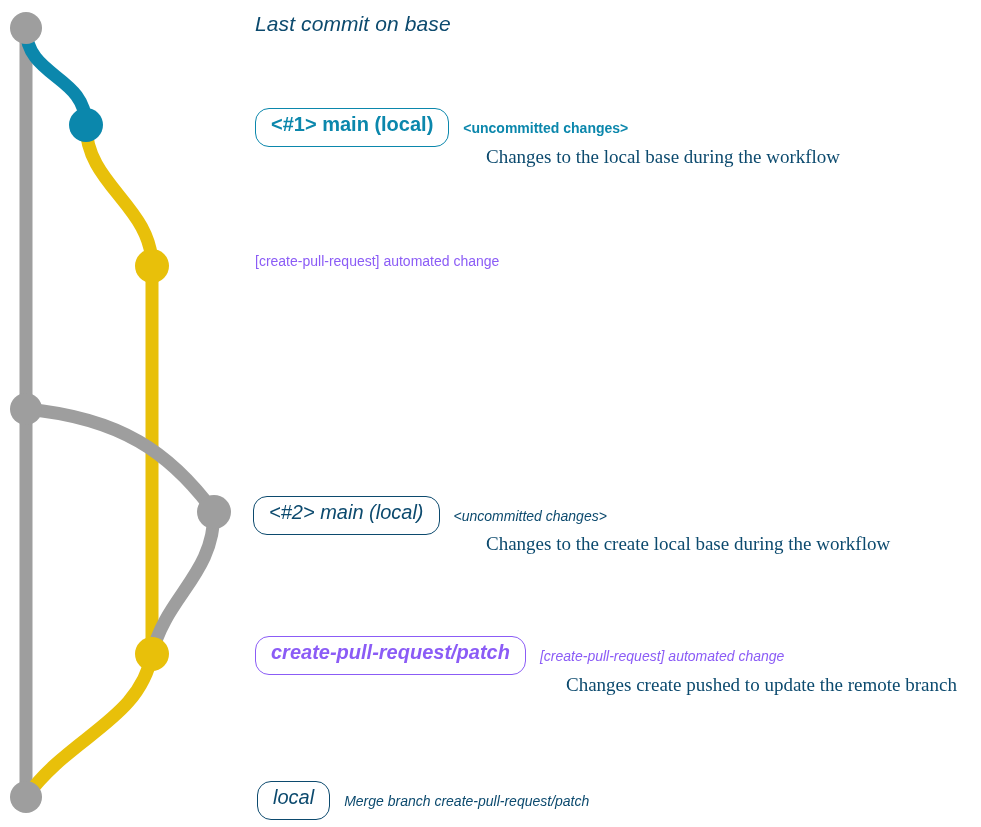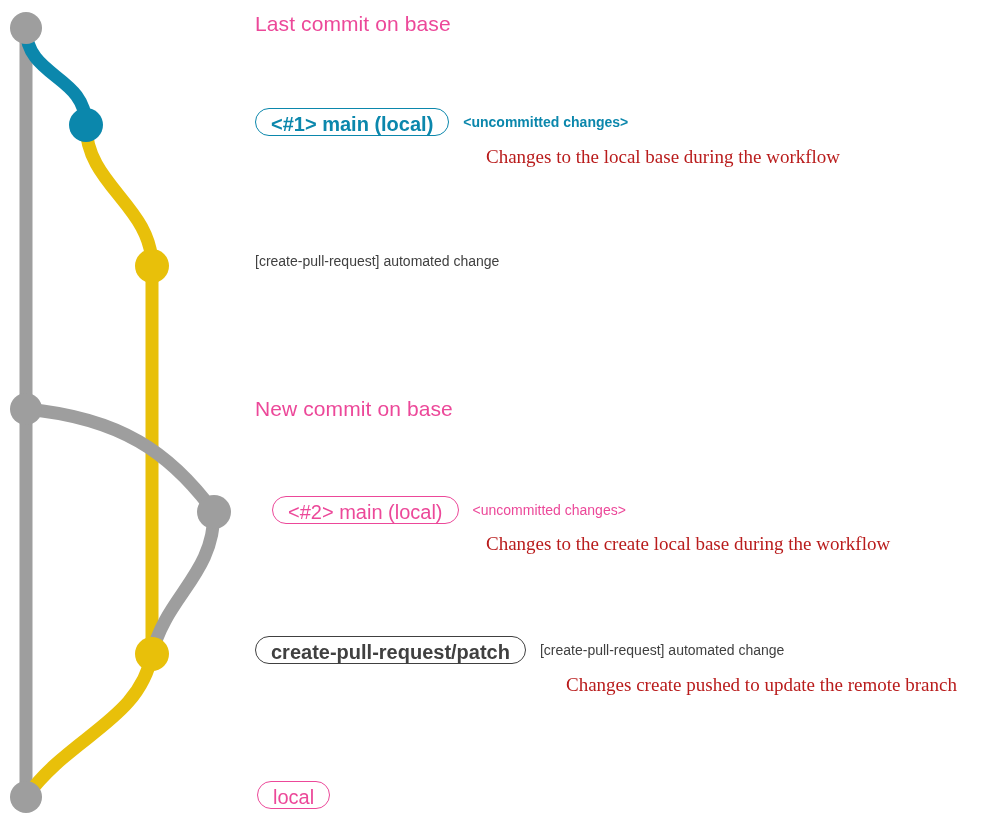--- a/index.html
+++ b/index.html
@@ -32,46 +32,46 @@
   
   .line{
     display:flex;
     align-items:center;
     white-space:nowrap;
   }
   .badge{
     display:inline-block;
     border:1.6px solid currentColor;
     border-radius:14px;
-    padding:5px 15px 1px 15px;
+    padding:5px 15px 12px 15px;
     font-size:20px;
     font-weight:bold;
     line-height:1;
     white-space:nowrap;
   }
   .badge.thin{font-weight:normal;}
   .title{
     font-size:14px;
     margin-left:14px;
     white-space:nowrap;
   }
   .title.bold{font-weight:bold;}
 
   
   .desc{
     font-family:"Liberation Serif", serif;
     font-size:19px;
-    color:#b91c1c;
+    color:#0c4a6e;
     white-space:nowrap;
     position:absolute;
   }
 
   .c-blue{color:#0b87ac;}
-  .c-yellow{color:#404040;}
-  .c-gray{color:#ec4899;}
+  .c-yellow{color:#8b5cf6;}
+  .c-gray{color:#0c4a6e;font-style:italic;}
 </style>
 </head>
 <body>
 
 <svg id="graph" width="981" height="827" viewBox="0 0 981 827">
 
   <g fill="none" stroke-width="13" stroke-linecap="round">
 
     <path stroke="#9e9e9e" d="M 26,28 L 26,409"></path>
 
@@ -114,39 +114,37 @@
     </div>
   </div>
   <div class="desc" style="left:486px;top:146px;">Changes to the local base during the workflow</div>
 
   <div class="row" style="left:255px;top:253px;">
     <div class="line">
       <span class="title c-yellow" style="margin-left:0;">[create-pull-request] automated change</span>
     </div>
   </div>
 
-  <div class="row" style="left:255px;top:397px;">
-    <div class="heading c-gray">New commit on base</div>
-  </div>
 
-  <div class="row" style="left:272px;top:496px;text-align:center;">
+  <div class="row" style="left:253px;top:496px;text-align:center;">
     <div class="line">
       <span class="badge thin c-gray">&lt;#2&gt; main (local)</span>
       <span class="title c-gray">&lt;uncommitted changes&gt;</span>
     </div>
   </div>
   <div class="desc" style="left:486px;top:533px;">Changes to the create local base during the workflow</div>
 
-  <div class="row" style="left:255px;top:636px;">
+  <div class="row" style="left:255px;top:636px;font-style:italic;">
     <div class="line">
       <span class="badge c-yellow">create-pull-request/patch</span>
       <span class="title c-yellow">[create-pull-request] automated change</span>
     </div>
   </div>
   <div class="desc" style="left:566px;top:674px;">Changes create pushed to update the remote branch</div>
 
   <div class="row" style="left:257px;top:781px;">
     <div class="line">
       <span class="badge thin c-gray">local</span>
+      <span class="title c-gray">Merge branch create-pull-request/patch</span>
     </div>
   </div>
 
 </div>
 
 </body></html>

